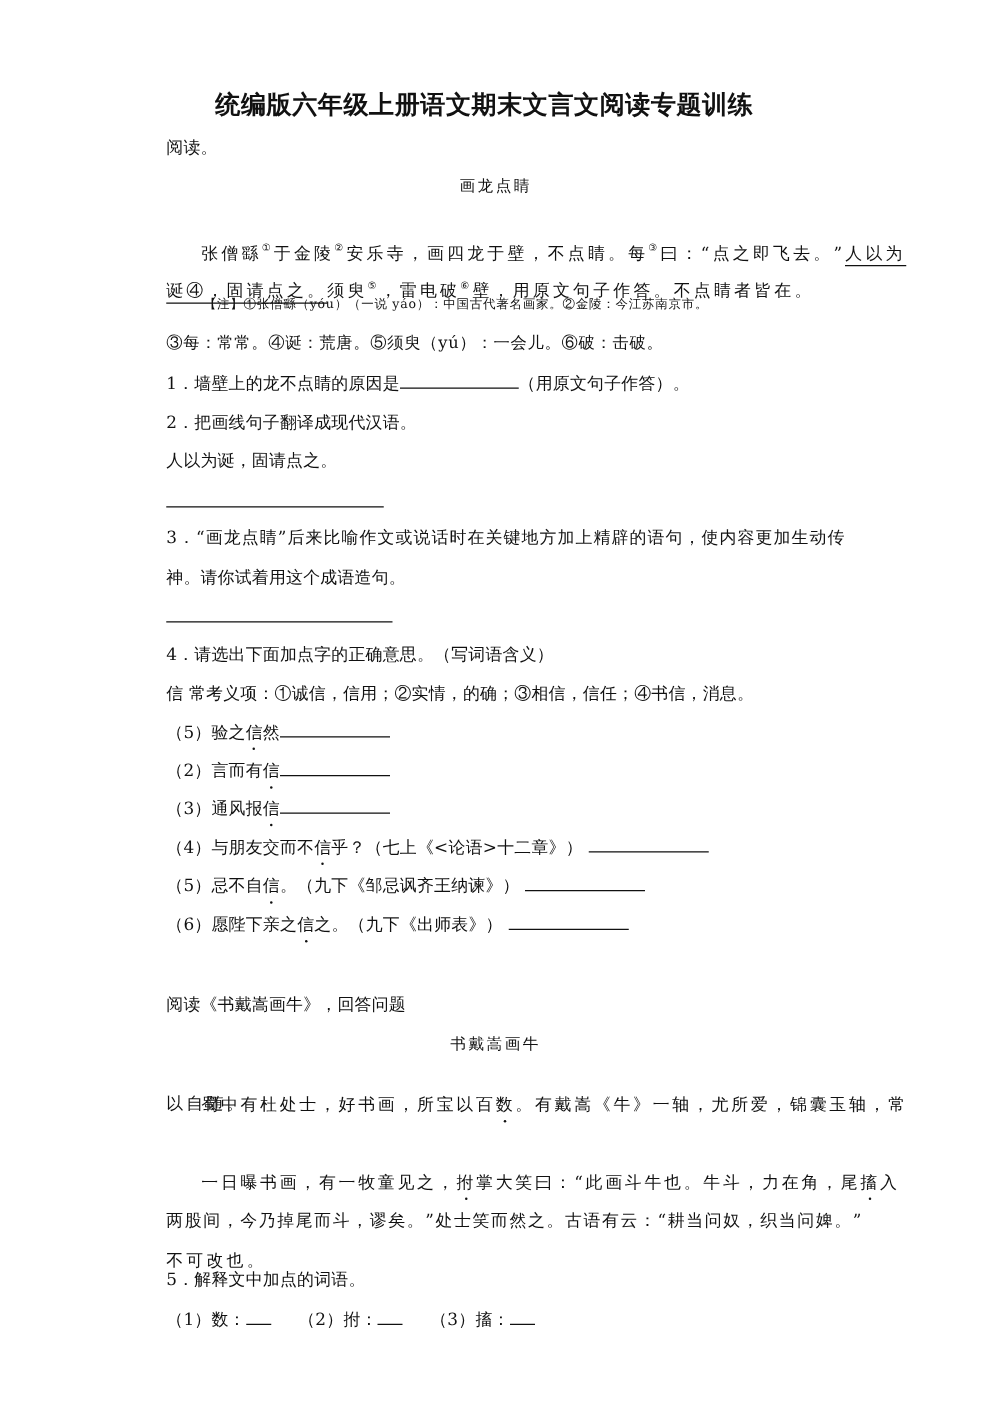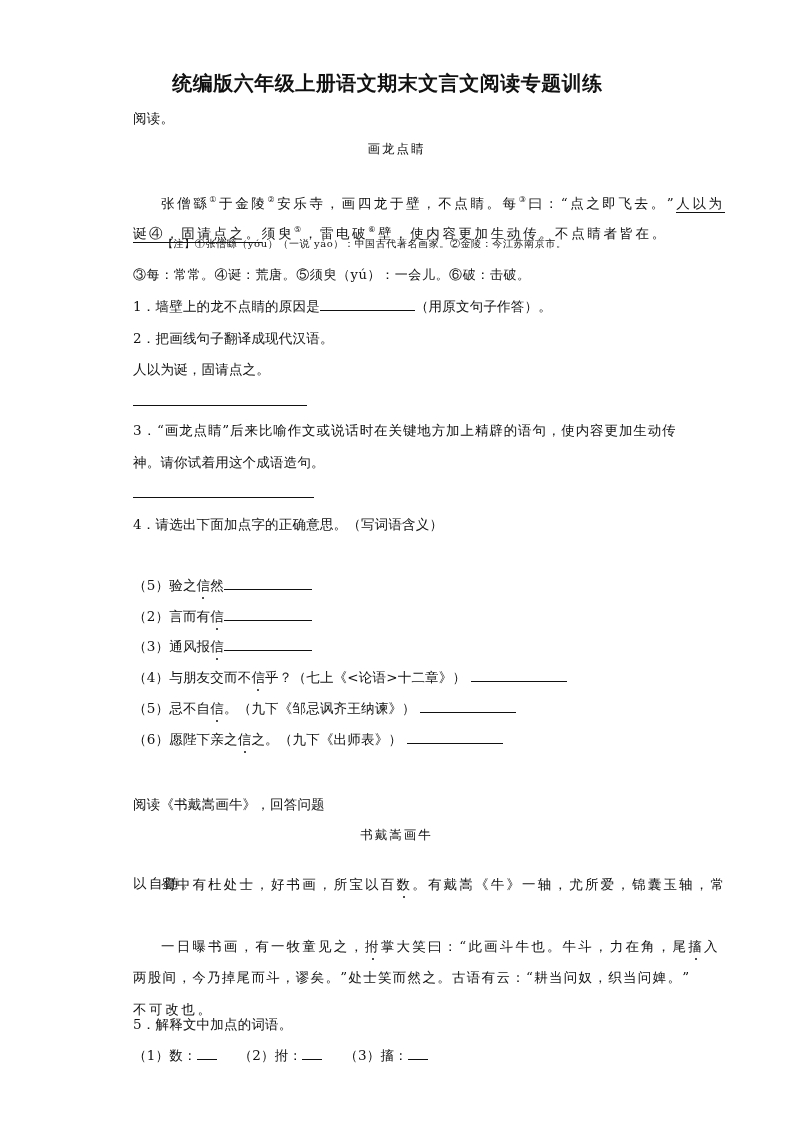--- a/index.html
+++ b/index.html
@@ -86,39 +86,40 @@
 
   <div class="title">统编版六年级上册语文期末文言文阅读专题训练</div>
 
   <div class="line" style="top:108px;">阅读。</div>
   <div class="line center" style="top:139px;">画龙点睛</div>
 
   <div class="line passage indent" style="top:172px;">
     <span>张僧繇</span><sup>①</sup><span>于金陵</span><sup>②</sup><span>安乐寺，画四龙于壁，不点睛。每</span><sup>③</sup><span>曰：“点之即飞去。”</span><span class="ul">人以为</span>
   </div>
   <div class="line passage" style="top:202px;">
-    <span class="ul">诞④，固请点之。</span><span>须臾</span><sup>⑤</sup><span>，雷电破</span><sup>⑥</sup><span>壁，使内容更加生动传。不点睛者皆在。</span>
+    <span class="ul">诞④，固请点之。</span><span>须臾</span><sup>⑤</sup><span>，雷电破</span><sup>⑥</sup><span>壁，用原文句子作答。不点睛者皆在。</span>
   </div>
 
   <div class="line indent" style="top:234px; left:163px; font-size:10px; letter-spacing:0.6px;">【注】①张僧繇（yóu）（一说 yáo）：中国古代著名画家。②金陵：今江苏南京市。</div>
   <div class="line" style="top:265px; font-size:13px; letter-spacing:0.6px;">③每：常常。④诞：荒唐。⑤须臾（yú）：一会儿。⑥破：击破。</div>
 
   <div class="line" style="top:296px;">
     <span>1．墙壁上的龙不点睛的原因是</span><span class="blank" style="width:95px;"></span><span>（用原文句子作答）。</span>
   </div>
 
   <div class="line" style="top:328px;">2．把画线句子翻译成现代汉语。</div>
   <div class="line" style="top:359px;">人以为诞，固请点之。</div>
   <div class="answer-line" style="top:405px; width:174px;"></div>
 
   <div class="line" style="top:420px; letter-spacing:0.9px;">3．“画龙点睛”后来比喻作文或说话时在关键地方加上精辟的语句，使内容更加生动传</div>
   <div class="line" style="top:452px;">神。请你试着用这个成语造句。</div>
   <div class="answer-line" style="top:497px; width:181px;"></div>
 
   <div class="line" style="top:514px;">4．请选出下面加点字的正确意思。（写词语含义）</div>
+  <div class="line" style="top:545px;">信  常考义项：①诚信，信用；②实情，的确；③相信，信任；④书信，消息。</div>
 
   <div class="line" style="top:575px;">
     <span>（5）验之</span><span class="dot">信</span><span>然</span><span class="blank" style="width:88px;"></span>
   </div>
   <div class="line" style="top:606px;">
     <span>（2）言而有</span><span class="dot">信</span><span class="blank" style="width:88px;"></span>
   </div>
   <div class="line" style="top:636px;">
     <span>（3）通风报</span><span class="dot">信</span><span class="blank" style="width:88px;"></span>
   </div>

